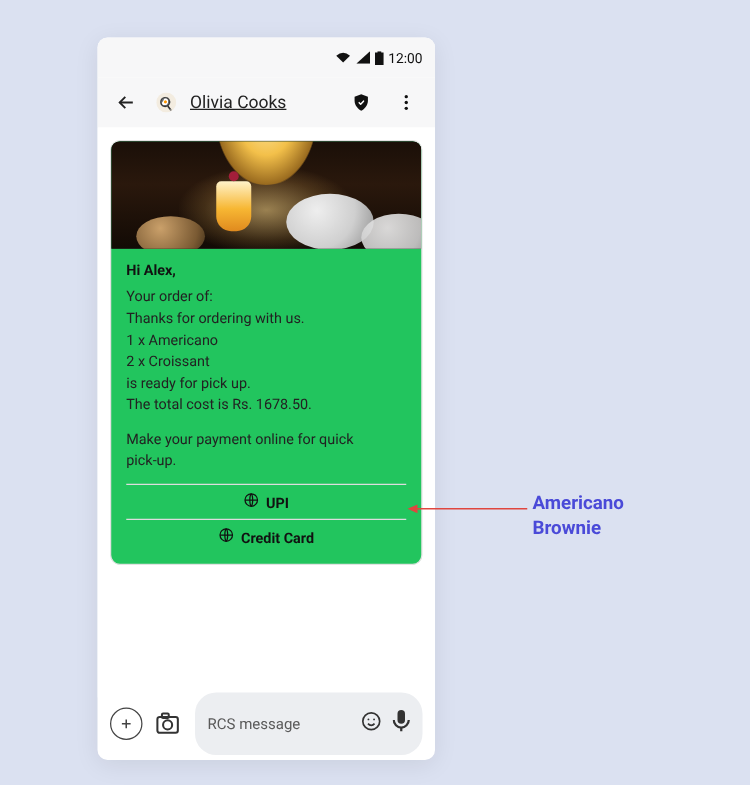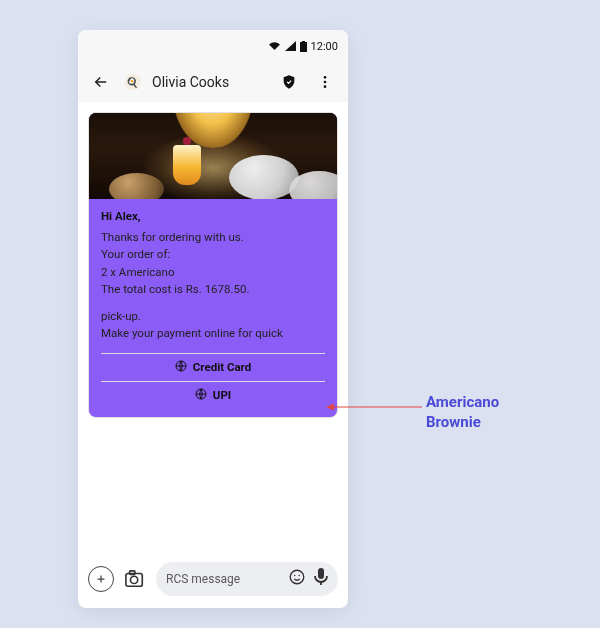--- a/index.html
+++ b/index.html
@@ -41,37 +41,38 @@
     background: #f7f7f8;
     display: flex;
     align-items: center;
     padding: 0 10px;
     gap: 10px;
   }
   .header .title {
     font-size: 14px;
     color: #222;
     flex: 1;
+    text-decoration: underline;
   }
   .avatar-circle {
     width: 18px; height: 18px;
     display:flex;align-items:center;justify-content:center;
     font-size:12px;
   }
   .content {
     flex: 1;
     background: #fff;
     padding: 10px 10px 0 10px;
     overflow: hidden;
   }
   .card {
     border: 1px solid #e2e2e2;
     border-radius: 8px;
     overflow: hidden;
-    background: #8b5cf6;
+    background: #22c55e;
   }
   .card-image {
     height: 86px;
     background: #222;
     position: relative;
     overflow: hidden;
   }
   .card-body {
     padding: 10px 12px 8px 12px;
   }
@@ -101,21 +102,21 @@
   .pay-row:first-of-type { border-top: 1px solid #ddd; }
   .composer {
     height: 50px;
     display: flex;
     align-items: center;
     gap: 8px;
     padding: 0 10px 8px 10px;
   }
   .chip {
     flex: 1;
-    height: 34px;
+    height: 50px;
     background: #eceef1;
     border-radius: 17px;
     display: flex;
     align-items: center;
     padding: 0 10px;
     gap: 8px;
   }
   .chip .placeholder {
     flex: 1;
     font-size: 12px;
@@ -246,46 +247,48 @@
           <div class="lamp"></div>
           <div class="plate p3"></div>
           <div class="glass"></div>
           <div class="plate p1"></div>
           <div class="plate p2"></div>
         </div>
       </div>
       <div class="card-body">
         <div class="greeting">Hi Alex,</div>
         <div class="msg-block">
+          <div class="msg-line">Your order of:</div>
           <div class="msg-line">Thanks for ordering with us.</div>
-          <div class="msg-line">Your order of:</div>
-          <div class="msg-line">2 x Americano</div>
+          <div class="msg-line">1 x Americano</div>
+          <div class="msg-line">2 x Croissant</div>
+          <div class="msg-line">is ready for pick up.</div>
           <div class="msg-line">The total cost is Rs. 1678.50.</div>
         </div>
         <div class="msg-block">
+          <div class="msg-line">Make your payment online for quick</div>
           <div class="msg-line">pick-up.</div>
-          <div class="msg-line">Make your payment online for quick</div>
+        </div>
+        <div class="pay-row">
+          <span>
+            <svg width="12" height="12" viewBox="0 0 24 24" fill="#111">
+                <circle cx="12" cy="12" r="10" fill="none" stroke="#111" stroke-width="2"></circle>
+                <path d="M2 12h20M12 2c3 3 3 17 0 20M12 2c-3 3-3 17 0 20" stroke="#111" stroke-width="2" fill="none"></path>
+              </svg>
+          </span>
+          <span>UPI</span>
         </div>
         <div class="pay-row">
           <span>
             <svg width="12" height="12" viewBox="0 0 24 24" fill="#111">
                 <circle cx="12" cy="12" r="10" fill="none" stroke="#111" stroke-width="2"></circle>
                 <path d="M2 12h20M12 2c3 3 3 17 0 20M12 2c-3 3-3 17 0 20" stroke="#111" stroke-width="2" fill="none"></path>
               </svg>
           </span>
           <span>Credit Card</span>
-        </div>
-        <div class="pay-row">
-          <span>
-            <svg width="12" height="12" viewBox="0 0 24 24" fill="#111">
-                <circle cx="12" cy="12" r="10" fill="none" stroke="#111" stroke-width="2"></circle>
-                <path d="M2 12h20M12 2c3 3 3 17 0 20M12 2c-3 3-3 17 0 20" stroke="#111" stroke-width="2" fill="none"></path>
-              </svg>
-          </span>
-          <span>UPI</span>
         </div>
       </div>
     </div>
   </div>
 
   <div class="composer">
     <span class="circle-btn">
       <svg width="12" height="12" viewBox="0 0 24 24" stroke="#444" stroke-width="2.5">
           <path d="M12 5v14M5 12h14"></path>
         </svg>

